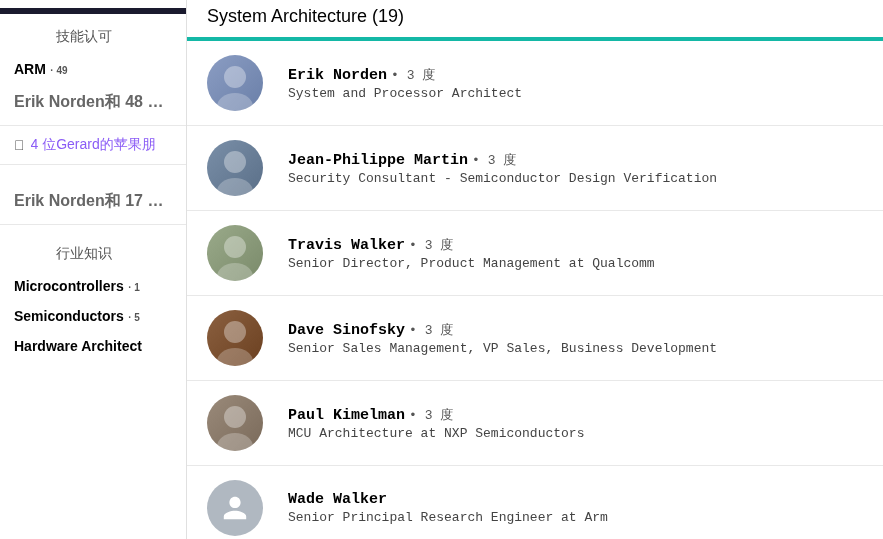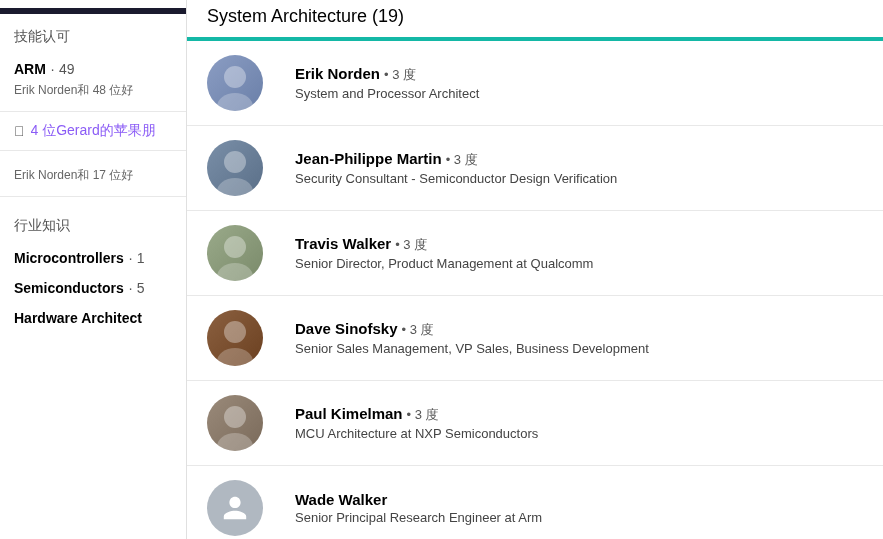--- a/index.html
+++ b/index.html
@@ -26,46 +26,48 @@
       height: 6px;
       background: #1a1a2e;
       width: 100%;
     }
 
     .sidebar-section-title {
       font-size: 14px;
       color: #555;
       padding: 14px 14px 8px 14px;
       font-weight: 400;
+      margin-left: 42px;
     }
 
     .sidebar-item {
       padding: 6px 14px;
       cursor: pointer;
     }
 
     .sidebar-item-label {
       font-size: 14px;
       font-weight: 600;
       color: #000;
     }
 
     .sidebar-item-count {
-      font-size: 14px;
-      font-weight: 400;
+      font-size: 10px;
+      font-weight: 700;
       color: #555;
     }
 
     .sidebar-item-sub {
-      font-size: 12px;
+      font-size: 16px;
       color: #666;
-      margin-top: 4px;
+      margin-top: 14px;
       white-space: nowrap;
       overflow: hidden;
       text-overflow: ellipsis;
+      font-weight: bold;
     }
 
     .sidebar-divider {
       border: none;
       border-top: 1px solid #e8e8e8;
       margin: 6px 0;
     }
 
     .sidebar-item-with-icon {
       display: flex;
@@ -103,21 +105,22 @@
       font-size: 18px;
       font-weight: 400;
       color: #000;
     }
 
     .person-item {
       display: flex;
       align-items: center;
       padding: 14px 20px;
       border-bottom: 1px solid #e8e8e8;
-      gap: 32px;
+      gap: 25px;
+      font-family: Liberation Mono, monospace;
     }
 
     .avatar-placeholder {
       width: 56px;
       height: 56px;
       border-radius: 50%;
       background: #b0b8c1;
       display: flex;
       align-items: center;
       justify-content: center;

